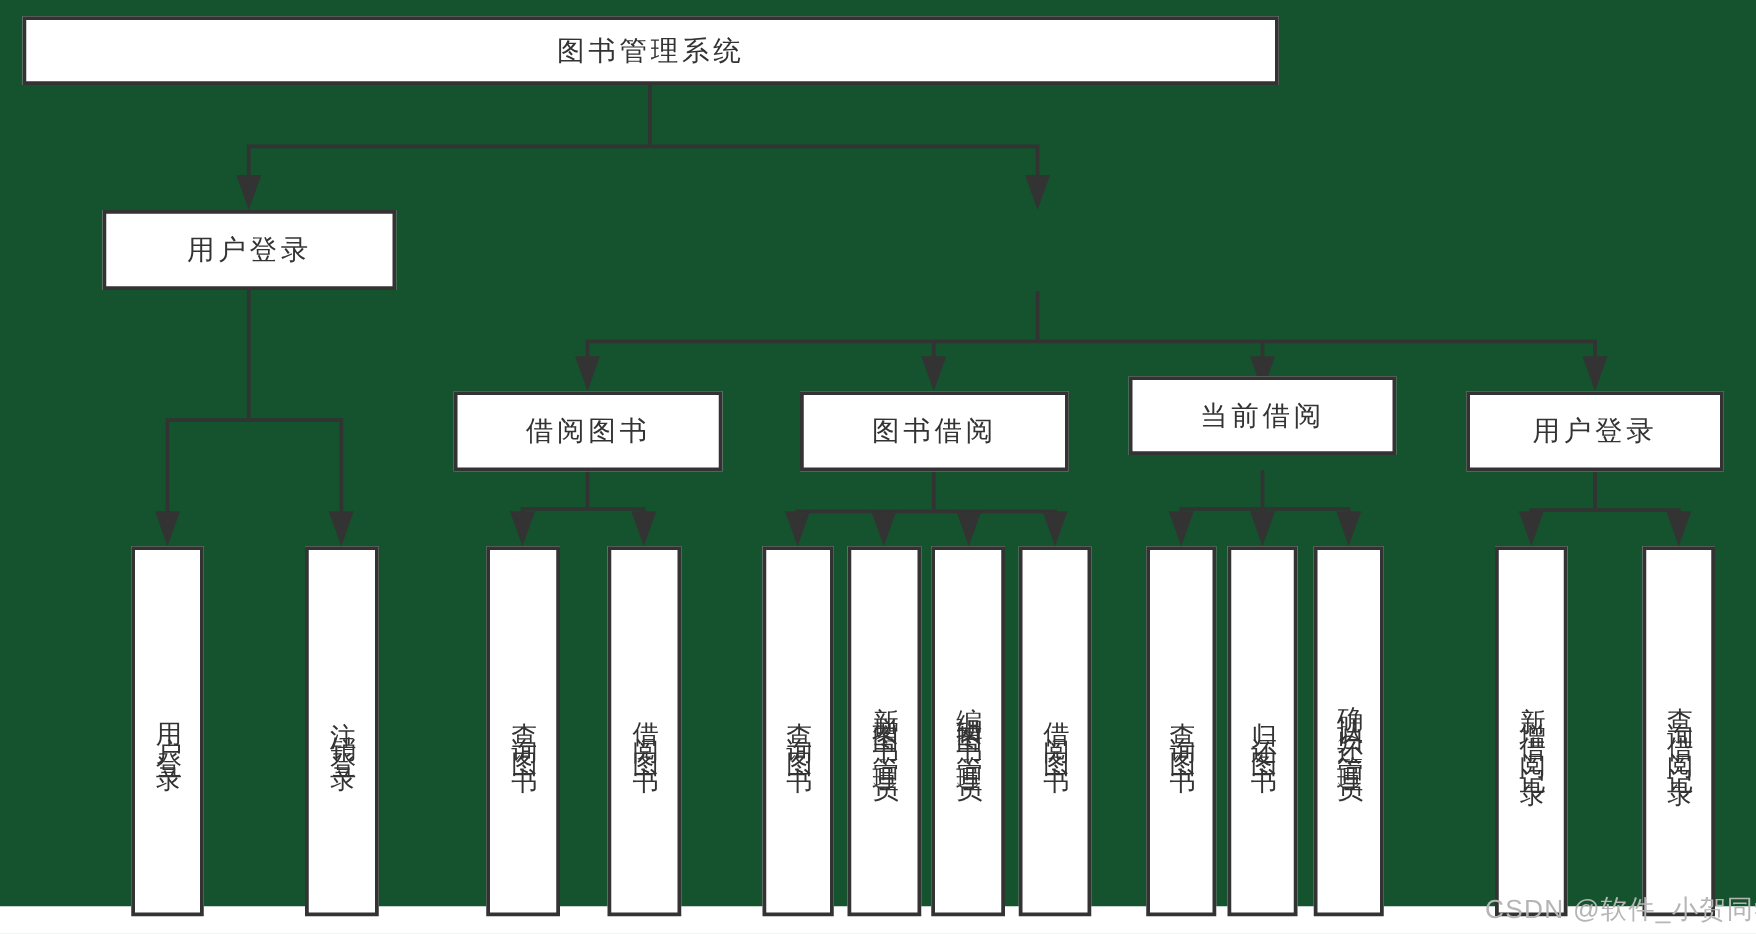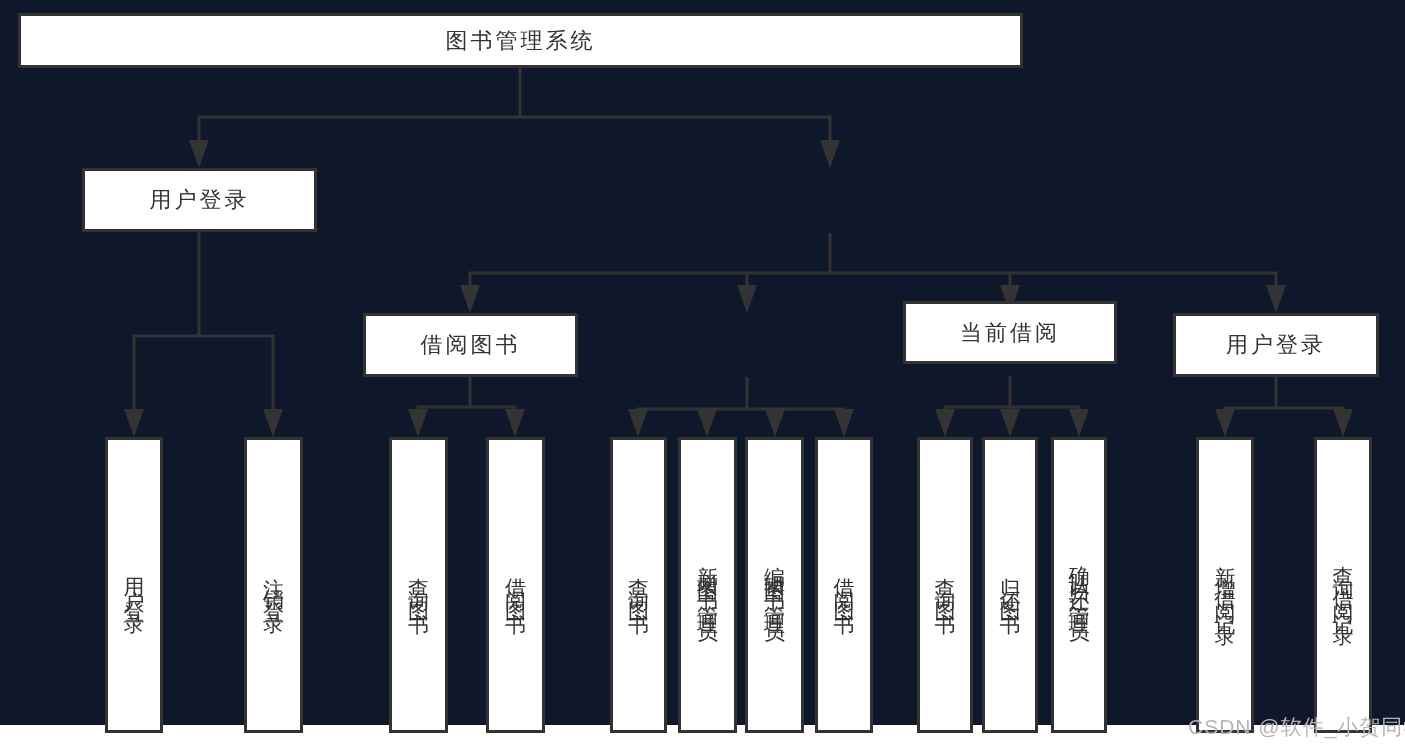--- a/index.html
+++ b/index.html
@@ -1,17 +1,17 @@
 <!DOCTYPE html>
 <html><head>
 <meta charset="utf-8">
 <style>
   html,body{margin:0;padding:0;background:#ffffff;}
   body{width:1405px;height:747px;overflow:hidden;font-family:"Liberation Sans","DejaVu Sans",sans-serif;}
-  .canvas{position:relative;width:1405px;height:725px;background:#0f172a;text-align:right;}
+  .canvas{position:relative;width:1405px;height:725px;background:#14532d;text-align:right;}
   svg.connectors{position:absolute;left:0;top:0;z-index:0;}
   .node{
     position:absolute;box-sizing:border-box;
     border:3px solid #333333;background:#ffffff;color:#333333;
     display:flex;align-items:center;justify-content:center;
     z-index:1;
   }
   .h-label{font-size:22px;letter-spacing:3px;white-space:nowrap;}
   .leaf span{
     writing-mode:vertical-rl;text-orientation:mixed;
@@ -65,20 +65,23 @@
     <span class="h-label">图书管理系统</span>
   </div>
 
   <div class="node" style="left:82px;top:168px;width:235px;height:64px">
     <span class="h-label">用户登录</span>
   </div>
 
   <div class="node" style="left:363px;top:313px;width:215px;height:64px">
     <span class="h-label">借阅图书</span>
   </div>
+  <div class="node" style="left:640px;top:313px;width:215px;height:64px">
+    <span class="h-label">图书借阅</span>
+  </div>
   <div class="node" style="left:903px;top:301px;width:214px;height:63px">
     <span class="h-label">当前借阅</span>
   </div>
   <div class="node" style="left:1173px;top:313px;width:206px;height:64px">
     <span class="h-label">用户登录</span>
   </div>
 
   <div class="node leaf" style="left:105px;top:437px;width:58px;height:296px">
     <span>用户登录</span>
   </div>

